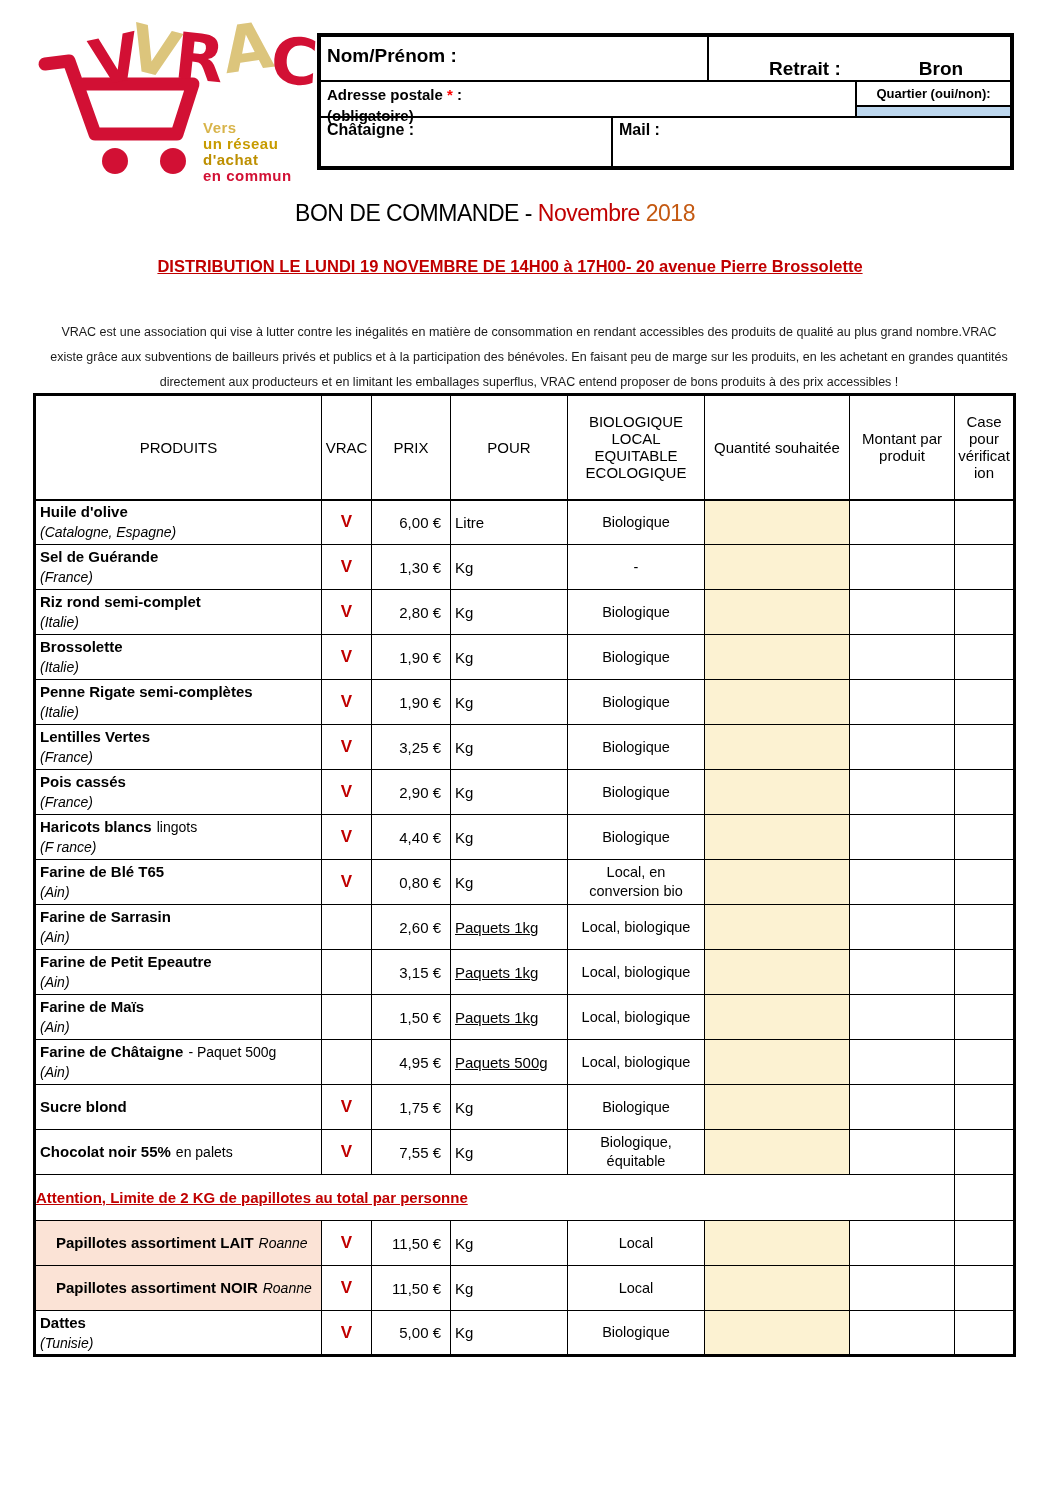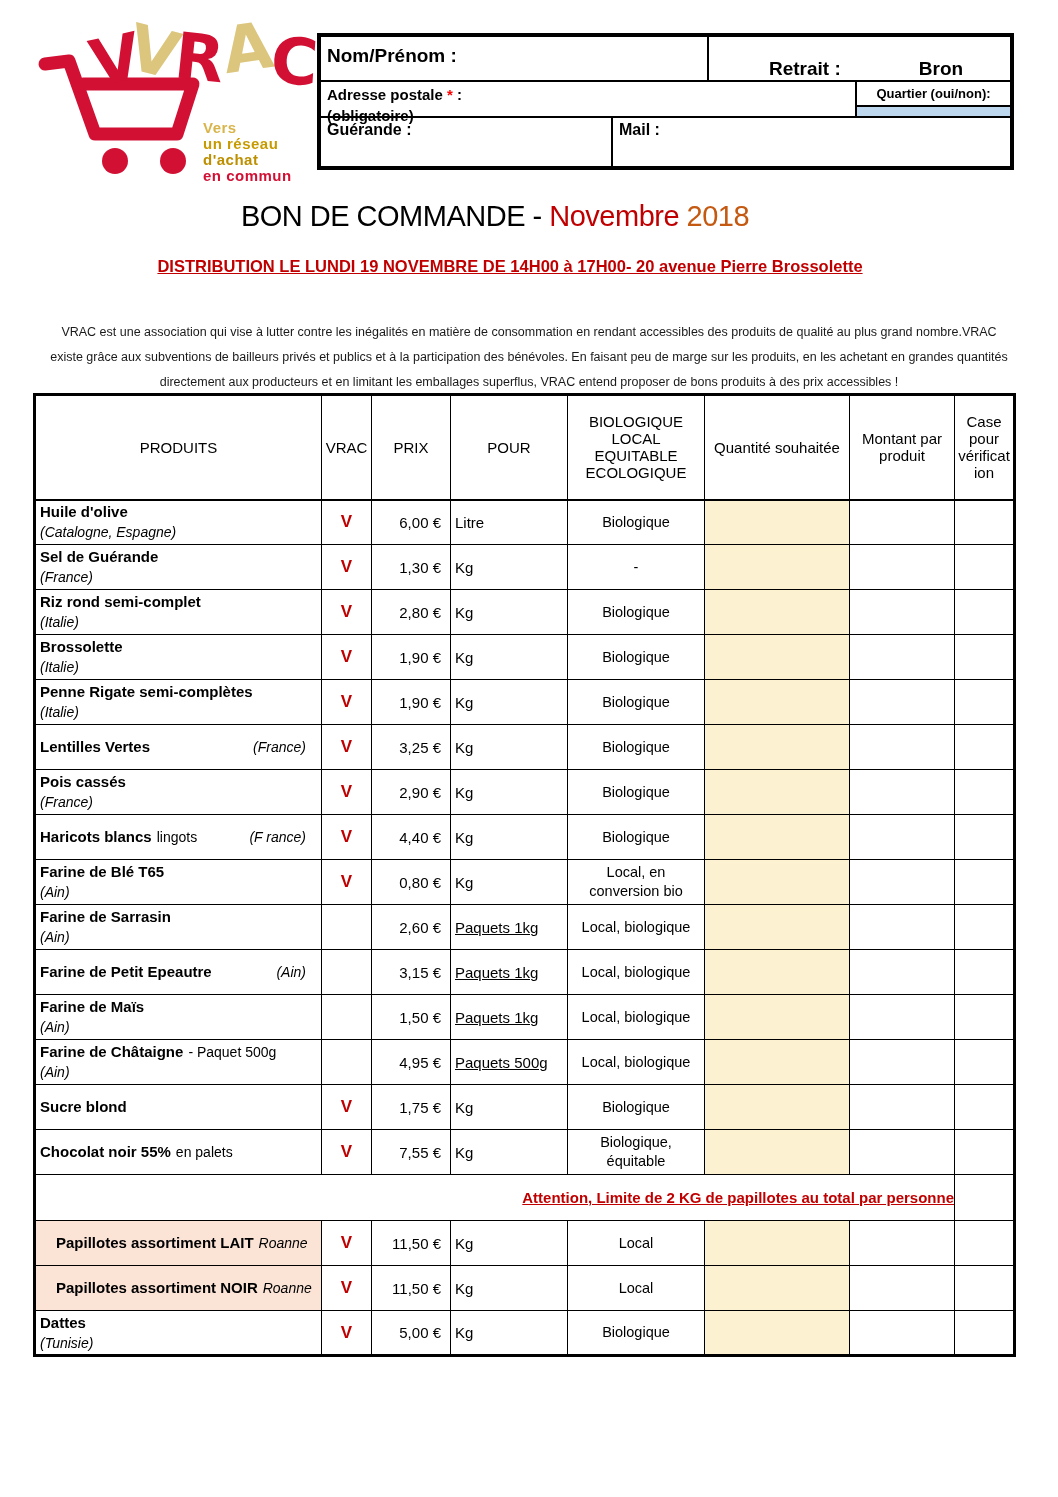--- a/index.html
+++ b/index.html
@@ -38,21 +38,21 @@
   .hb-adresse { width:536px; font-weight:bold; font-size:15px; line-height:21px; padding:2px 0 0 6px; }
   .hb-quartier-col { width:155px; display:flex; flex-direction:column; }
   .hb-quartier-lab { height:25px; border:1px solid #000; font-weight:bold; font-size:13px; text-align:center; padding-top:4px; }
   .hb-quartier-input { flex:1; border:1px solid #000; background:#BDD7EE; }
   .hb-r3 { height:50px; }
   .hb-tel { width:292px; font-weight:bold; font-size:16px; padding:3px 0 0 6px; }
   .hb-mail { width:399px; font-weight:bold; font-size:16px; padding:3px 0 0 6px; }
   .star { color:#FF0000; }
 
   
-  .title { position:absolute; left:0; top:200px; width:990px; text-align:center; font-size:29px; letter-spacing:-0.5px; }
+  .title { position:absolute; left:0; top:200px; width:990px; text-align:center; font-size:23px; letter-spacing:-0.5px; }
   .title .t-month { color:#C00000; }
   .title .t-year { color:#C45911; }
   .distribution { position:absolute; left:0; top:257px; width:990px; text-align:center;
     font-size:16.5px; font-weight:bold; color:#C00000; text-decoration:underline;margin-left:15px; }
   .intro { position:absolute; left:49px; top:320px; width:960px; text-align:center;
     font-size:12.5px; line-height:25px; color:#1a1a1a; }
 
   
   table.order { position:absolute; left:33px; top:393px; border-collapse:collapse;
     border:3px solid #000; table-layout:fixed; }
@@ -65,34 +65,34 @@
   col.c-prod { width:287px; } col.c-vrac { width:50px; } col.c-prix { width:79px; }
   col.c-pour { width:117px; } col.c-bio { width:137px; } col.c-qty { width:145px; }
   col.c-mont { width:105px; } col.c-case { width:60px; }
 
   td.prod { padding:1px 5px 1px 4px; line-height:20px; }
   .pname { font-weight:bold; font-size:15px; }
   .psuffix { font-size:14px; }
   .psuffix:not(:empty) { margin-left:5px; }
   .porigin { font-style:italic; font-size:14px; }
   tr.inline-origin td.prod { }
-  tr.inline-origin .pline { display:flex; justify-content:space-between; align-items:baseline; padding-right:10px; }
+  tr.inline-origin .pline { display:flex; justify-content:space-between; align-items:baseline; padding-right:10px;flex-direction:column; }
   tr.it-suffix .psuffix { font-style:italic; }
   tr.pink td.prod { background:#FBE3D6;padding-left:20px; }
 
   td.vrac { text-align:center; font-weight:bold; font-size:17px; color:#C00000; }
   td.prix { text-align:right; padding-right:9px; font-size:15px; }
   td.pour { text-align:left; padding-left:4px; font-size:15px; }
   tr.u-pour td.pour span { text-decoration:underline; }
   td.bio { text-align:center; font-size:14.5px; white-space:pre-line; line-height:19px; }
   td.qty { background:#FCF2D2; }
   td.mont { background:#fff; }
   td.case { background:#fff; }
 
-  tr.attention td { text-align:right; font-weight:bold; font-size:15px; color:#C00000; height:46px; }
+  tr.attention td { text-align:left; font-weight:bold; font-size:15px; color:#C00000; height:46px; }
   tr.attention td u { text-decoration:underline; }
 </style>
 </head>
 <body>
 
 <div class="logo">
   <svg width="280" height="160" viewBox="0 0 280 160">
     <path d="M10,42 L34,39 L60,112 L142,112 L158,62 L48,62" fill="none" stroke="#D21034" stroke-width="13" stroke-linecap="round" stroke-linejoin="round"></path>
     <circle cx="80" cy="139" r="13" fill="#D21034"></circle>
     <circle cx="138" cy="139" r="13" fill="#D21034"></circle>
@@ -130,21 +130,21 @@
       </div>
       <div>(obligatoire)</div>
     </div>
     <div class="hb-quartier-col">
       <div class="hb-quartier-lab">Quartier (oui/non):</div>
       <div class="hb-quartier-input"></div>
     </div>
   </div>
   <div class="hb-row hb-r3">
     <div class="hb-cell hb-tel">
-      <span>Guérande :</span>
+      <span>Châtaigne :</span>
     </div>
     <div class="hb-cell hb-mail">
       <span>Mail :</span>
     </div>
   </div>
 </div>
 
 <div class="title">
   <span>BON DE COMMANDE - </span><span class="t-month">Novembre </span><span class="t-year">2018</span>
 </div>

